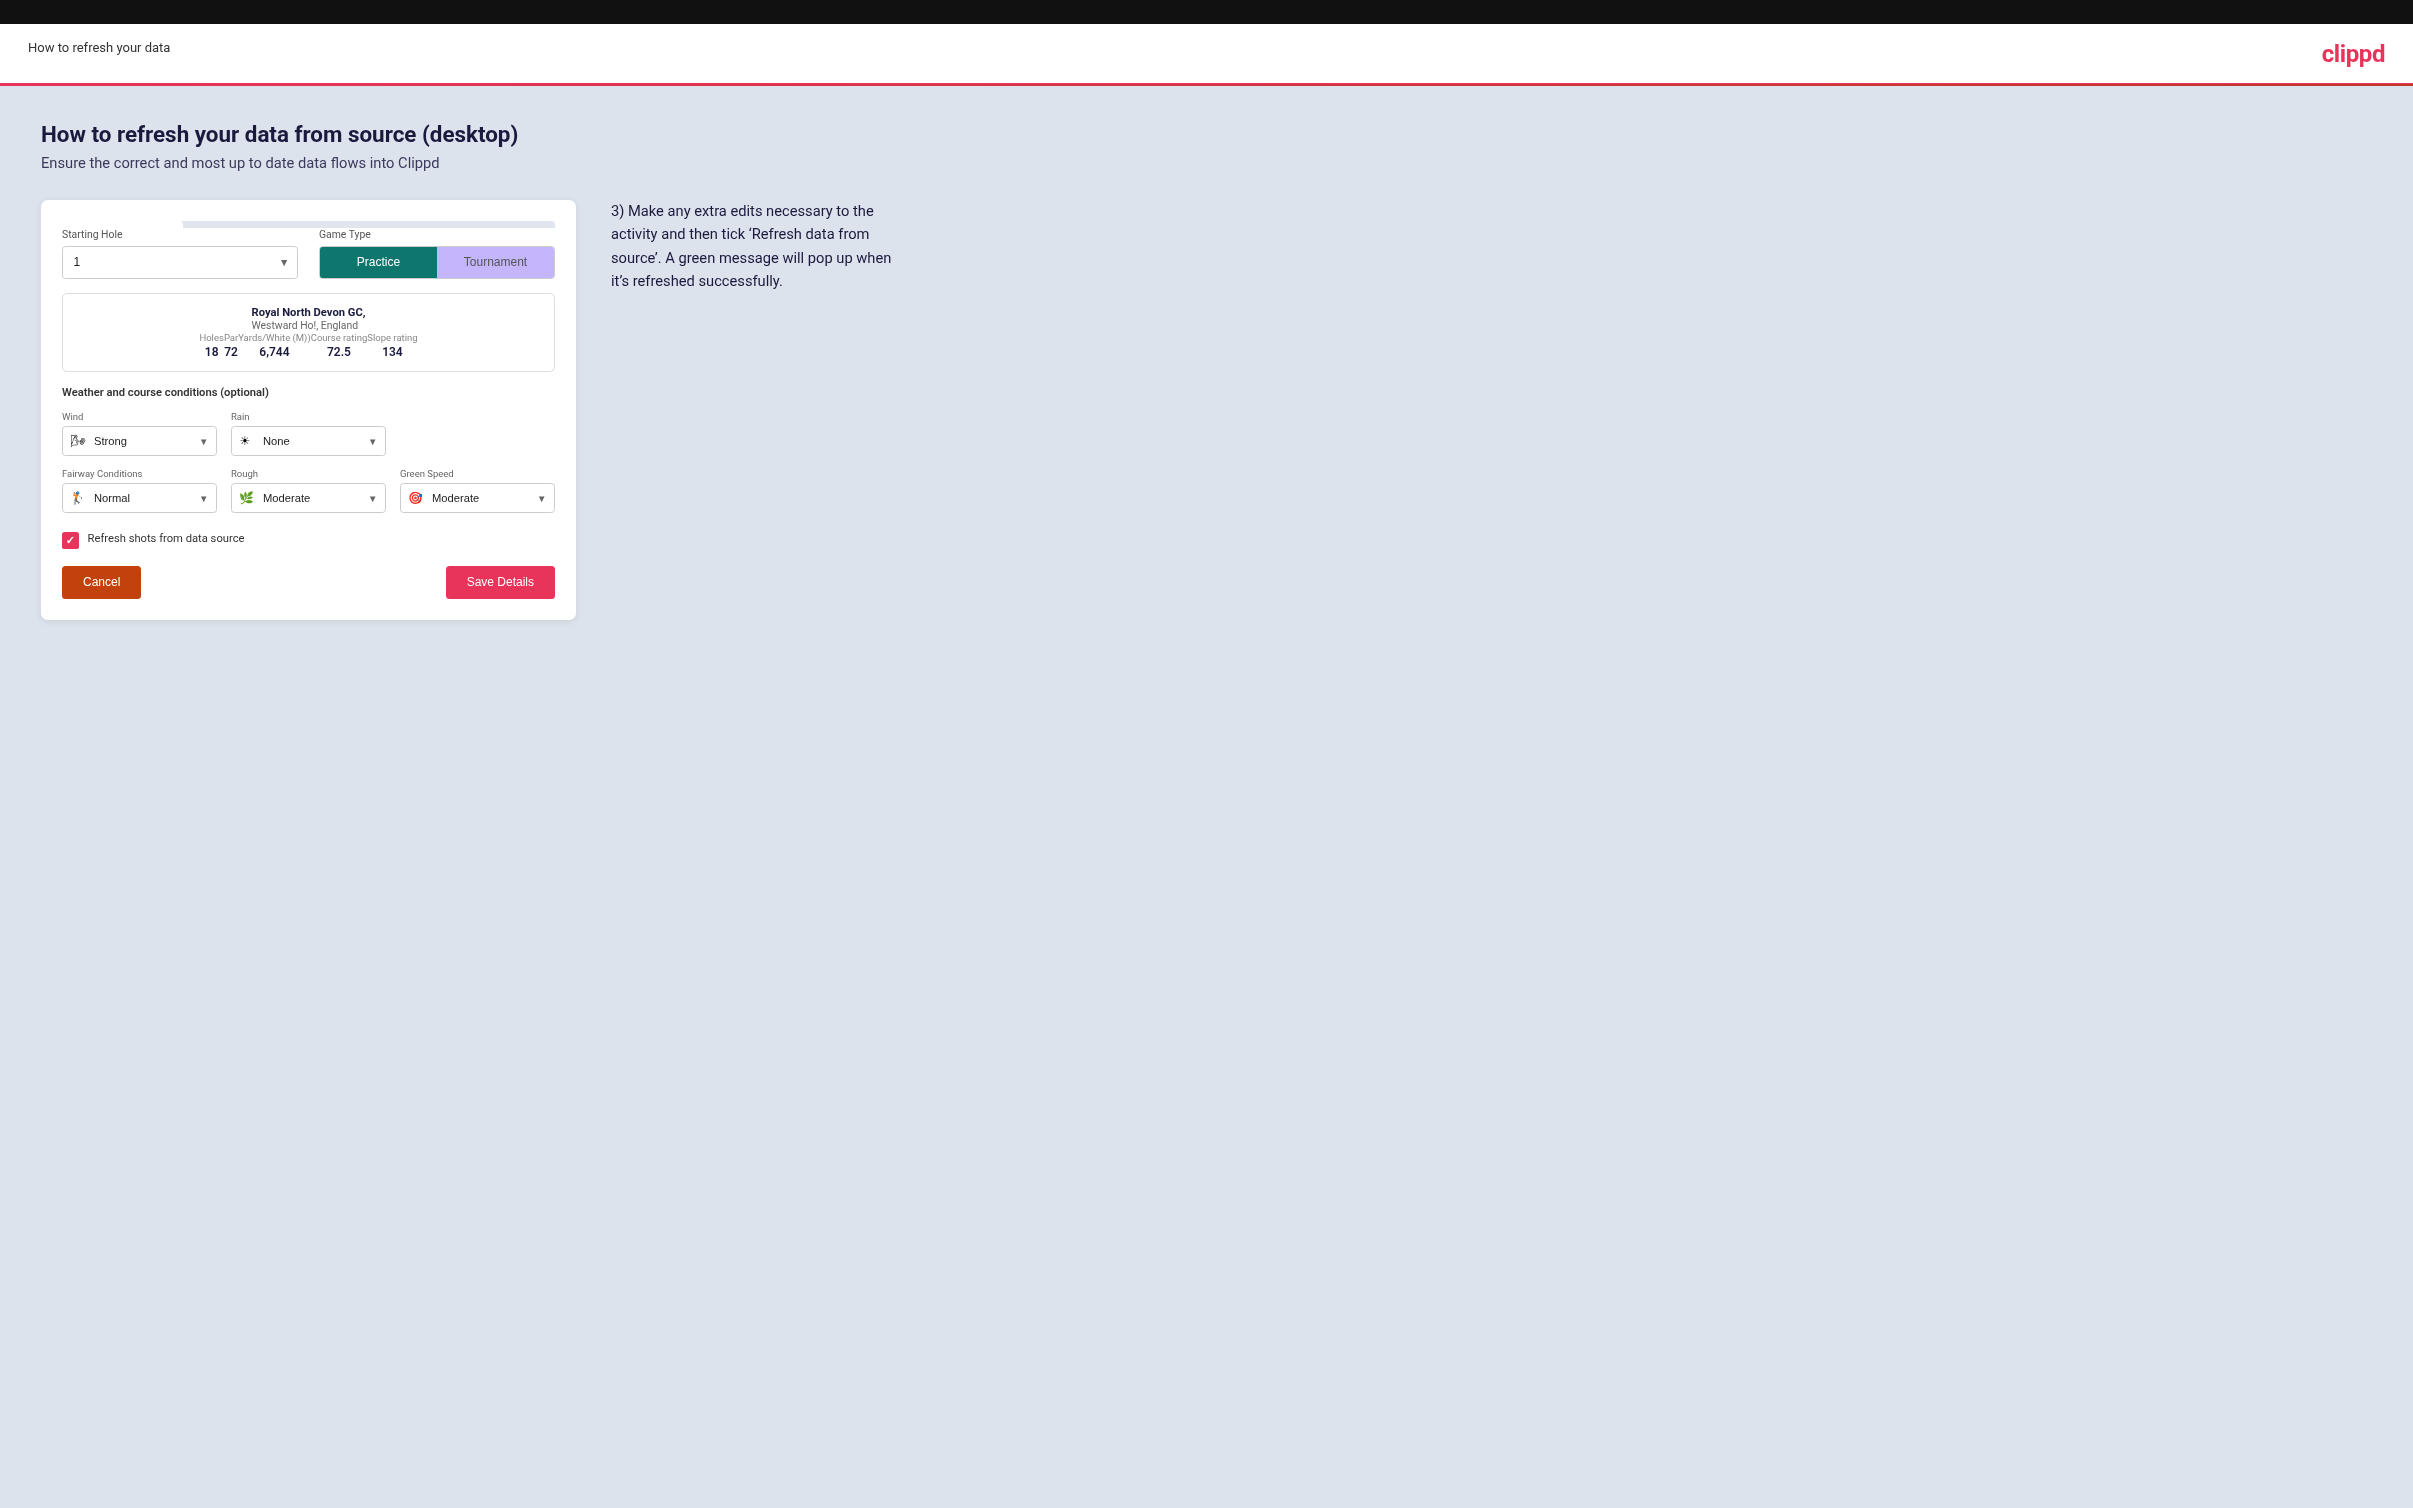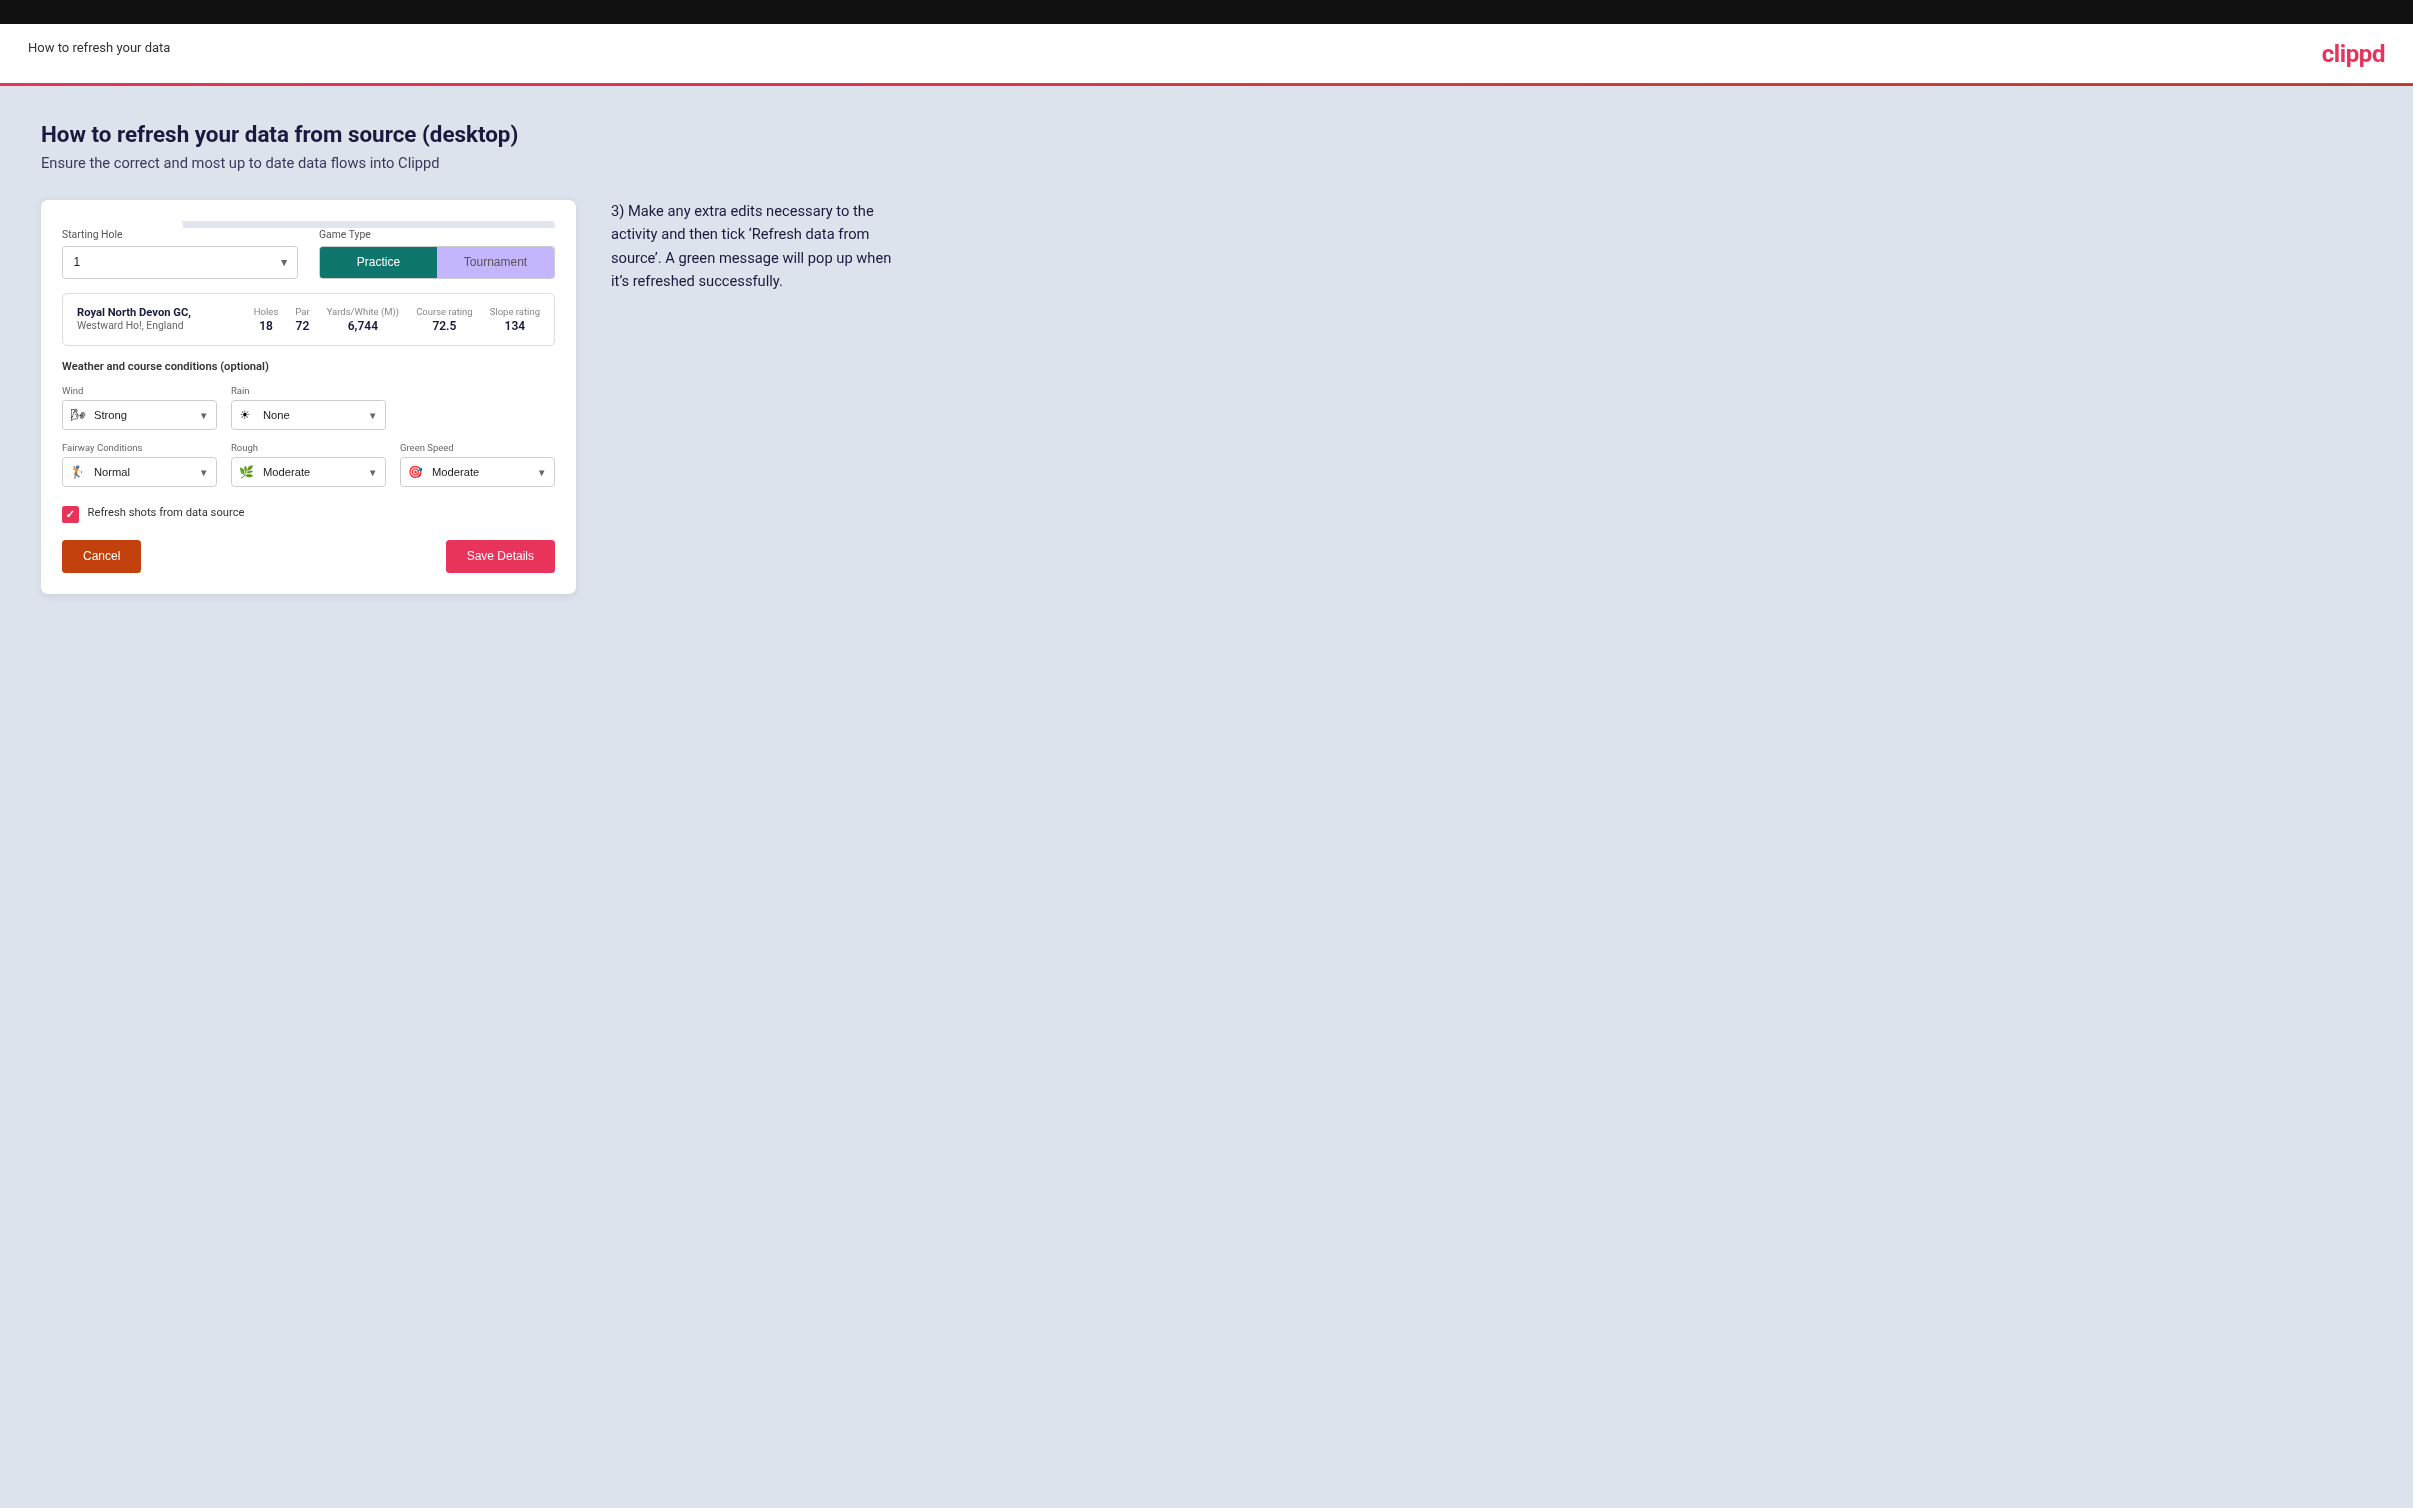--- a/index.html
+++ b/index.html
@@ -116,33 +116,33 @@
       color: #fff;
     }
     .course-info-box {
       border: 0.9px solid #ddd;
       border-radius: 5.2px;
       padding: 12px 14px;
       margin-bottom: 14px;
       display: flex;
       align-items: center;
       justify-content: space-between;
+      flex-direction: column;
     }
     .course-name {
       font-size: 11.2px;
       font-weight: 700;
       color: #1a1a3e;
     }
     .course-location {
       font-size: 10.4px;
       color: #666;
     }
     .course-stats {
       display: flex;
-      gap: 17px;
     }
     .course-stat {
       text-align: center;
     }
     .stat-label {
       font-size: 9.5px;
       color: #888;
       margin-bottom: 1.7px;
     }
     .stat-value {

